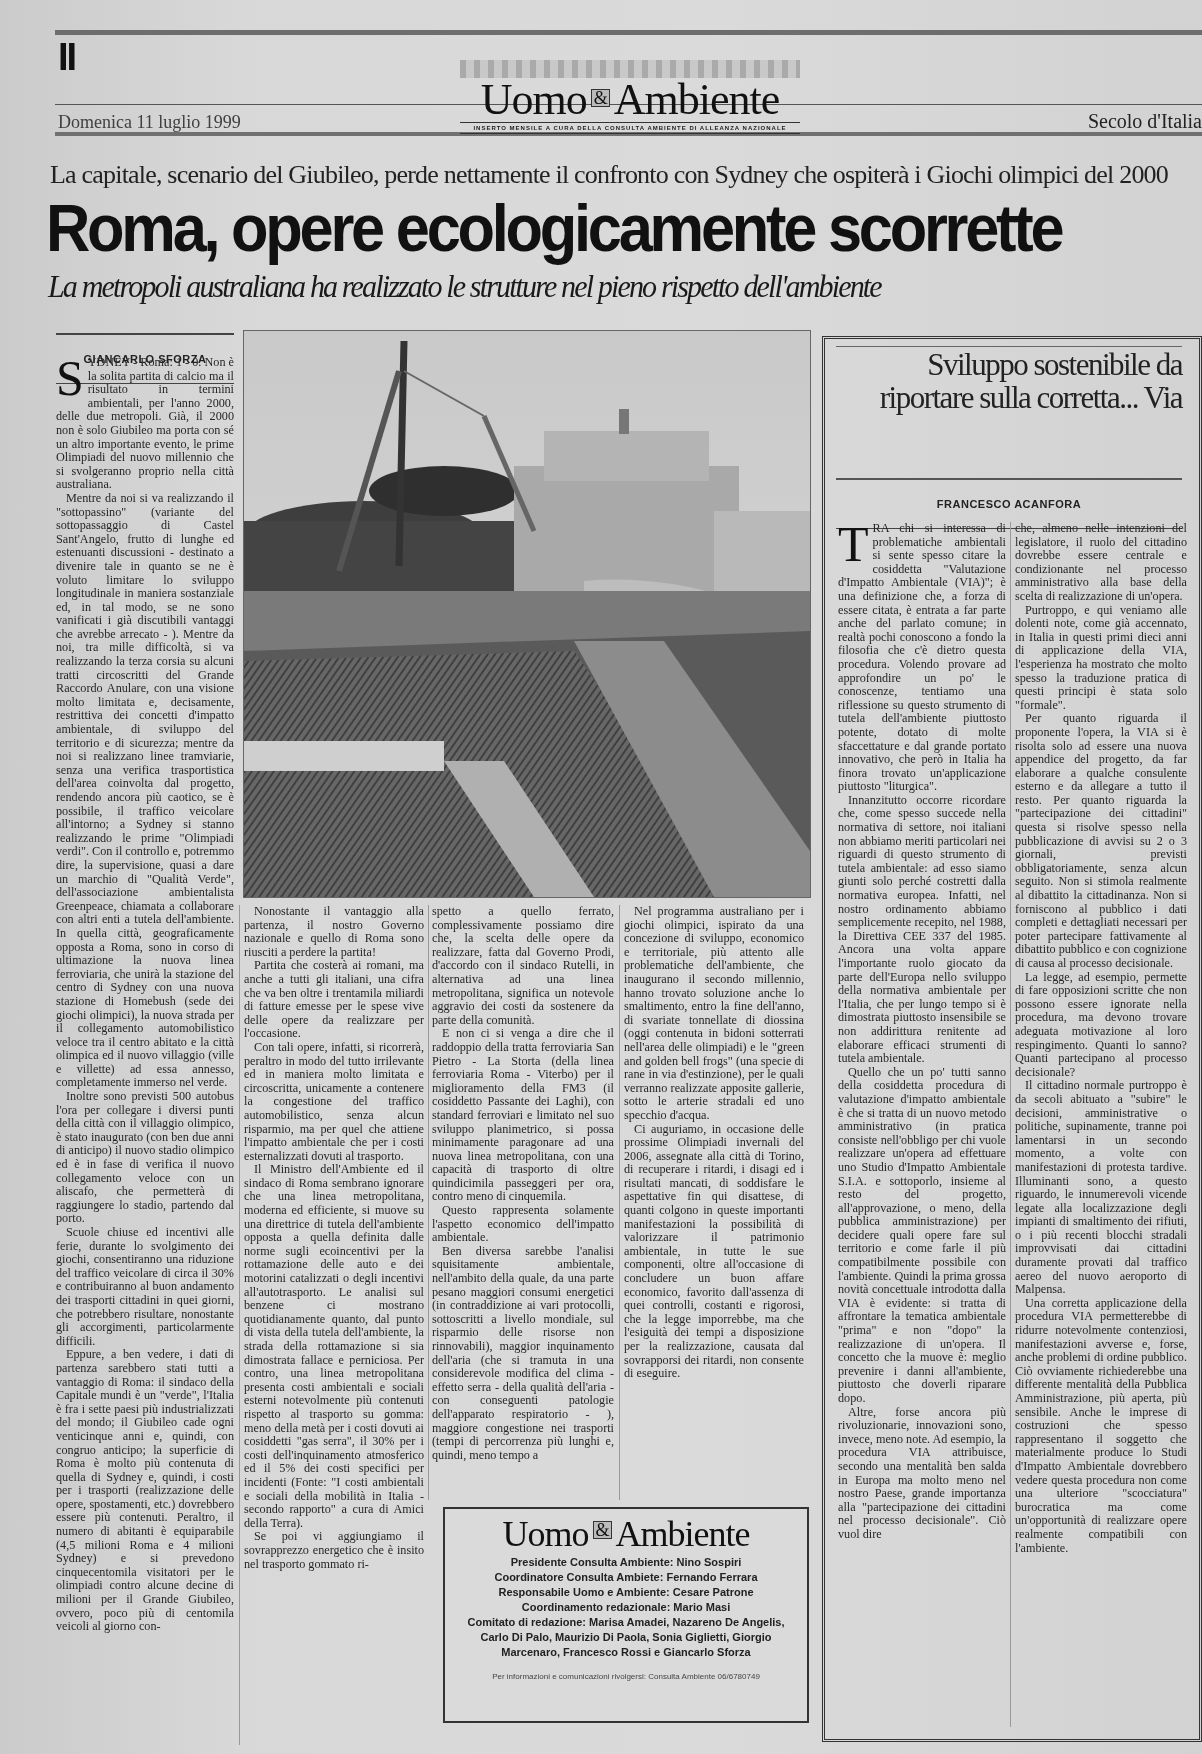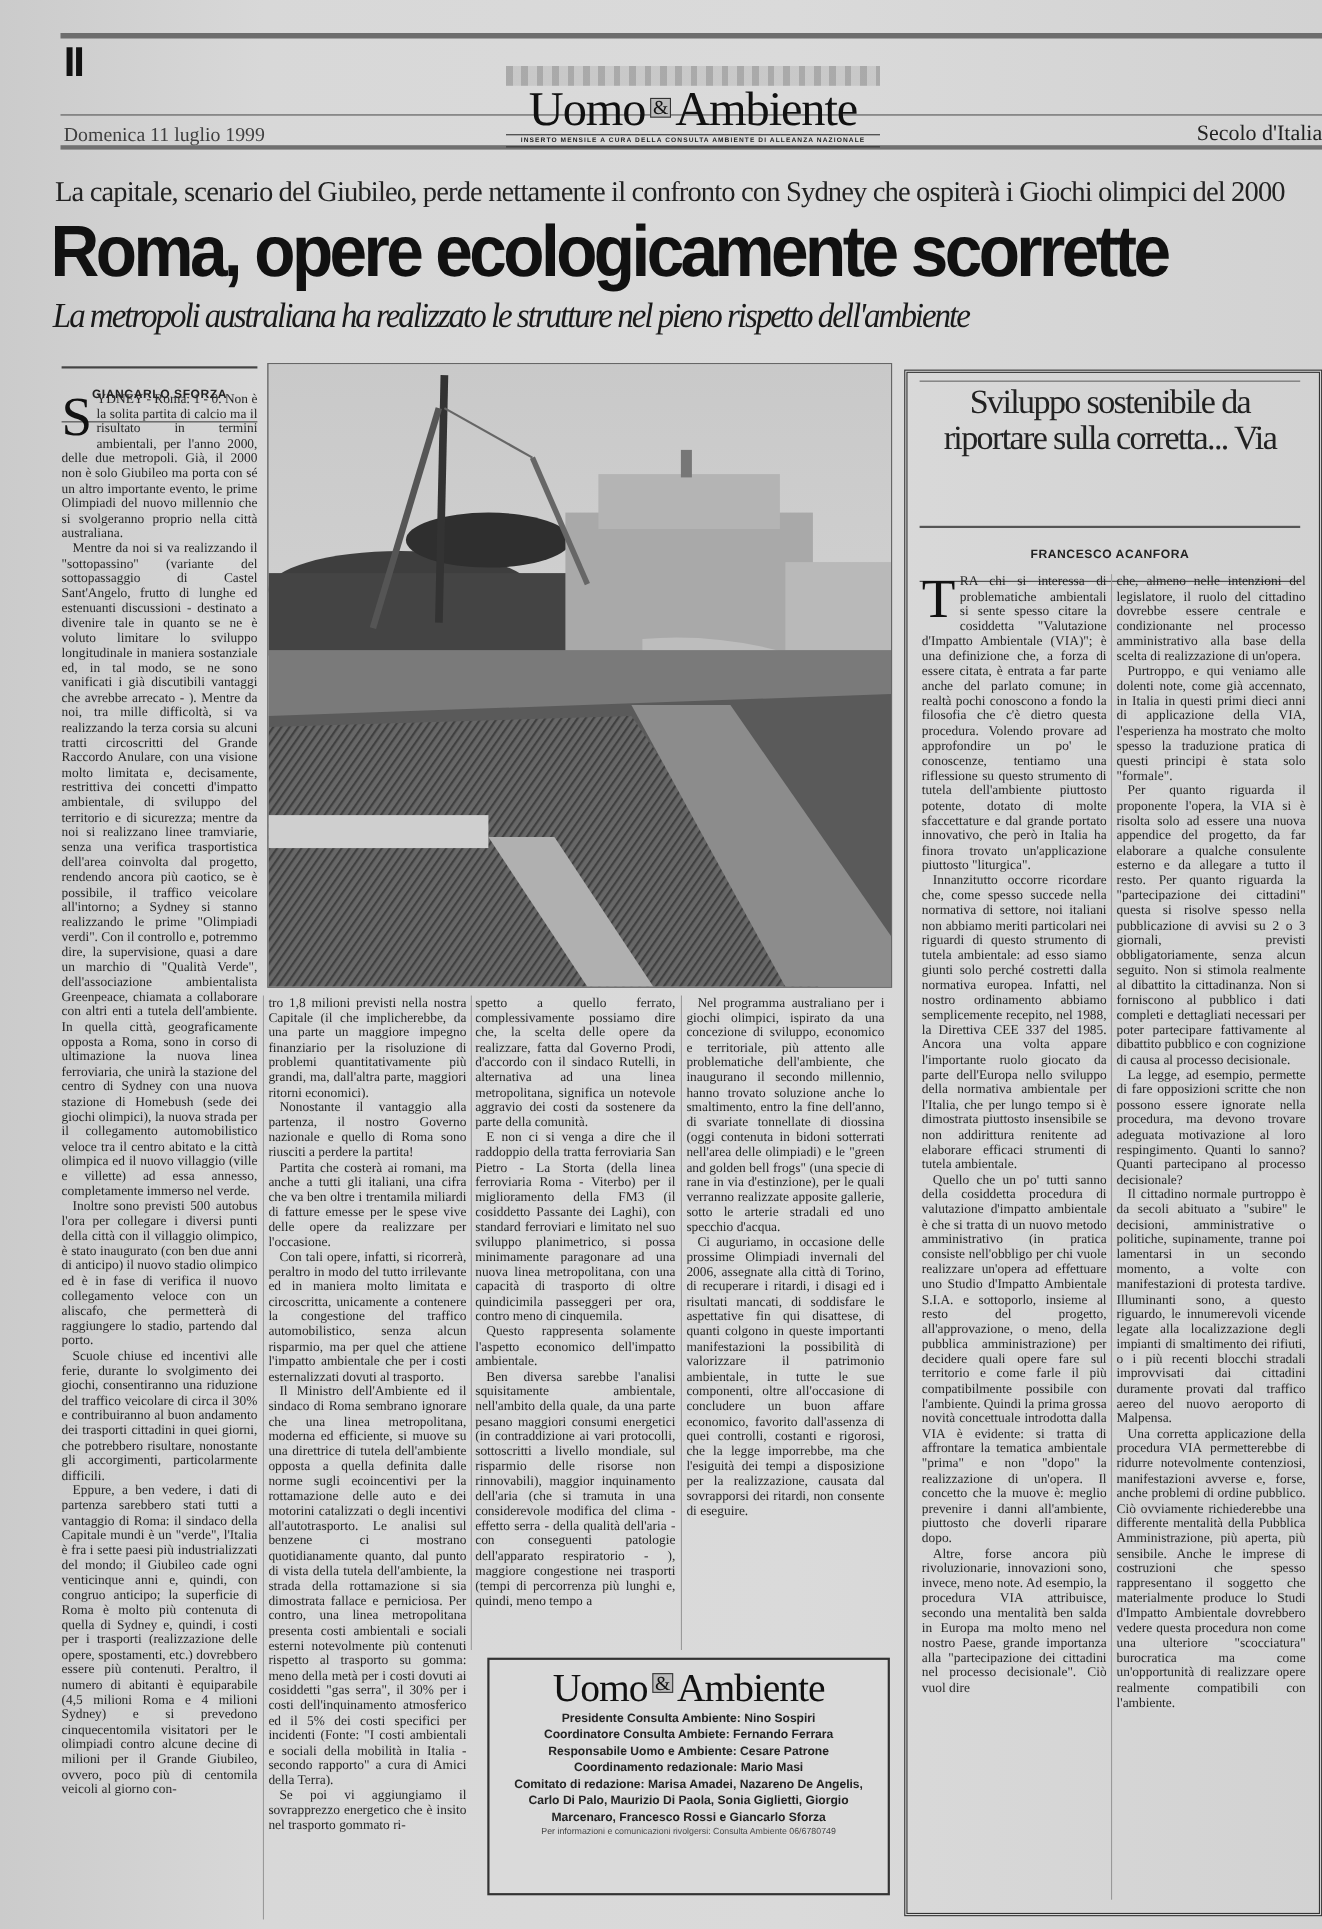--- a/index.html
+++ b/index.html
@@ -60,30 +60,30 @@
   }
   .photo {
     position:absolute; left:243px; top:330px; width:566px; height:566px; overflow:hidden;
     background:#9a9a9a; border:1px solid #666;
   }
   .sidebar-box {
     position:absolute; left:822px; top:336px; width:374px; height:1400px;
     border:3px double #333;
   }
   .sidebar-title {
-    position:absolute; left:836px; top:348px; width:346px; text-align:center;
+    position:absolute; left:836px; top:348px; width:346px; text-align:right;
     font-size:31px; line-height:33px; letter-spacing:-1.5px; color:#222;font-family:Liberation Serif, serif;
   }
   .credits {
     position:absolute; left:443px; top:1507px; width:362px; height:212px; border:2px solid #333;
     text-align:center; background:#dadada;
   }
   .credits-title { font-size:36px; line-height:42px; letter-spacing:-1px; color:#111; margin-top:4px; white-space:nowrap; }
   .credits-line { font-family:"Liberation Sans", sans-serif; font-weight:bold; font-size:11px; line-height:15px; color:#222; }
-  .credits-foot { font-family:"Liberation Sans", sans-serif; font-size:8px; color:#444; white-space:nowrap; }
+  .credits-foot { font-family:"Liberation Sans", sans-serif; font-size:8px; color:#444; margin-top:12px; white-space:nowrap; }
 </style>
 </head>
 <body>
 
 <div class="page-bg"></div>
 
 <div class="rule" style="left:55px;top:30px;width:1147px;height:5px;background:#6d6d6d;"></div>
 <div class="rule" style="left:55px;top:104px;width:1147px;height:1px;"></div>
 <div class="rule" style="left:55px;top:132px;width:1147px;height:4px;background:#707070;"></div>
 
@@ -147,21 +147,20 @@
 
 <div class="col" style="left:56px;top:356px;width:178px;height:1390px;">
   <p class="first"><span class="dropcap">S</span><span>YDNEY - Roma: 1 - 0. Non è la solita partita di calcio ma il risultato in termini ambientali, per l'anno 2000, delle due metropoli. Già, il 2000 non è solo Giubileo ma porta con sé un altro importante evento, le prime Olimpiadi del nuovo millennio che si svolgeranno proprio nella città australiana.</span></p>
   <p>Mentre da noi si va realizzando il "sottopassino" (variante del sottopassaggio di Castel Sant'Angelo, frutto di lunghe ed estenuanti discussioni - destinato a divenire tale in quanto se ne è voluto limitare lo sviluppo longitudinale in maniera sostanziale ed, in tal modo, se ne sono vanificati i già discutibili vantaggi che avrebbe arrecato - ). Mentre da noi, tra mille difficoltà, si va realizzando la terza corsia su alcuni tratti circoscritti del Grande Raccordo Anulare, con una visione molto limitata e, decisamente, restrittiva dei concetti d'impatto ambientale, di sviluppo del territorio e di sicurezza; mentre da noi si realizzano linee tramviarie, senza una verifica trasportistica dell'area coinvolta dal progetto, rendendo ancora più caotico, se è possibile, il traffico veicolare all'intorno; a Sydney si stanno realizzando le prime "Olimpiadi verdi". Con il controllo e, potremmo dire, la supervisione, quasi a dare un marchio di "Qualità Verde", dell'associazione ambientalista Greenpeace, chiamata a collaborare con altri enti a tutela dell'ambiente. In quella città, geograficamente opposta a Roma, sono in corso di ultimazione la nuova linea ferroviaria, che unirà la stazione del centro di Sydney con una nuova stazione di Homebush (sede dei giochi olimpici), la nuova strada per il collegamento automobilistico veloce tra il centro abitato e la città olimpica ed il nuovo villaggio (ville e villette) ad essa annesso, completamente immerso nel verde.</p>
   <p>Inoltre sono previsti 500 autobus l'ora per collegare i diversi punti della città con il villaggio olimpico, è stato inaugurato (con ben due anni di anticipo) il nuovo stadio olimpico ed è in fase di verifica il nuovo collegamento veloce con un aliscafo, che permetterà di raggiungere lo stadio, partendo dal porto.</p>
   <p>Scuole chiuse ed incentivi alle ferie, durante lo svolgimento dei giochi, consentiranno una riduzione del traffico veicolare di circa il 30% e contribuiranno al buon andamento dei trasporti cittadini in quei giorni, che potrebbero risultare, nonostante gli accorgimenti, particolarmente difficili.</p>
   <p>Eppure, a ben vedere, i dati di partenza sarebbero stati tutti a vantaggio di Roma: il sindaco della Capitale mundi è un "verde", l'Italia è fra i sette paesi più industrializzati del mondo; il Giubileo cade ogni venticinque anni e, quindi, con congruo anticipo; la superficie di Roma è molto più contenuta di quella di Sydney e, quindi, i costi per i trasporti (realizzazione delle opere, spostamenti, etc.) dovrebbero essere più contenuti. Peraltro, il numero di abitanti è equiparabile (4,5 milioni Roma e 4 milioni Sydney) e si prevedono cinquecentomila visitatori per le olimpiadi contro alcune decine di milioni per il Grande Giubileo, ovvero, poco più di centomila veicoli al giorno con-</p>
 </div>
 
 <div class="col" style="left:244px;top:905px;width:180px;height:841px;">
-  <p class="first">tro 1,8 milioni previsti nella nostra Capitale (il che implicherebbe, da una parte un maggiore impegno finanziario per la risoluzione di problemi quantitativamente più grandi, ma, dall'altra parte, maggiori ritorni economici).</p>
   <p>Nonostante il vantaggio alla partenza, il nostro Governo nazionale e quello di Roma sono riusciti a perdere la partita!</p>
   <p>Partita che costerà ai romani, ma anche a tutti gli italiani, una cifra che va ben oltre i trentamila miliardi di fatture emesse per le spese vive delle opere da realizzare per l'occasione.</p>
   <p>Con tali opere, infatti, si ricorrerà, peraltro in modo del tutto irrilevante ed in maniera molto limitata e circoscritta, unicamente a contenere la congestione del traffico automobilistico, senza alcun risparmio, ma per quel che attiene l'impatto ambientale che per i costi esternalizzati dovuti al trasporto.</p>
   <p>Il Ministro dell'Ambiente ed il sindaco di Roma sembrano ignorare che una linea metropolitana, moderna ed efficiente, si muove su una direttrice di tutela dell'ambiente opposta a quella definita dalle norme sugli ecoincentivi per la rottamazione delle auto e dei motorini catalizzati o degli incentivi all'autotrasporto. Le analisi sul benzene ci mostrano quotidianamente quanto, dal punto di vista della tutela dell'ambiente, la strada della rottamazione si sia dimostrata fallace e perniciosa. Per contro, una linea metropolitana presenta costi ambientali e sociali esterni notevolmente più contenuti rispetto al trasporto su gomma: meno della metà per i costi dovuti ai cosiddetti "gas serra", il 30% per i costi dell'inquinamento atmosferico ed il 5% dei costi specifici per incidenti (Fonte: "I costi ambientali e sociali della mobilità in Italia - secondo rapporto" a cura di Amici della Terra).</p>
   <p>Se poi vi aggiungiamo il sovrapprezzo energetico che è insito nel trasporto gommato ri-</p>
 </div>
 
 <div class="col" style="left:432px;top:905px;width:182px;height:592px;">
   <p class="first">spetto a quello ferrato, complessivamente possiamo dire che, la scelta delle opere da realizzare, fatta dal Governo Prodi, d'accordo con il sindaco Rutelli, in alternativa ad una linea metropolitana, significa un notevole aggravio dei costi da sostenere da parte della comunità.</p>
   <p>E non ci si venga a dire che il raddoppio della tratta ferroviaria San Pietro - La Storta (della linea ferroviaria Roma - Viterbo) per il miglioramento della FM3 (il cosiddetto Passante dei Laghi), con standard ferroviari e limitato nel suo sviluppo planimetrico, si possa minimamente paragonare ad una nuova linea metropolitana, con una capacità di trasporto di oltre quindicimila passeggeri per ora, contro meno di cinquemila.</p>

